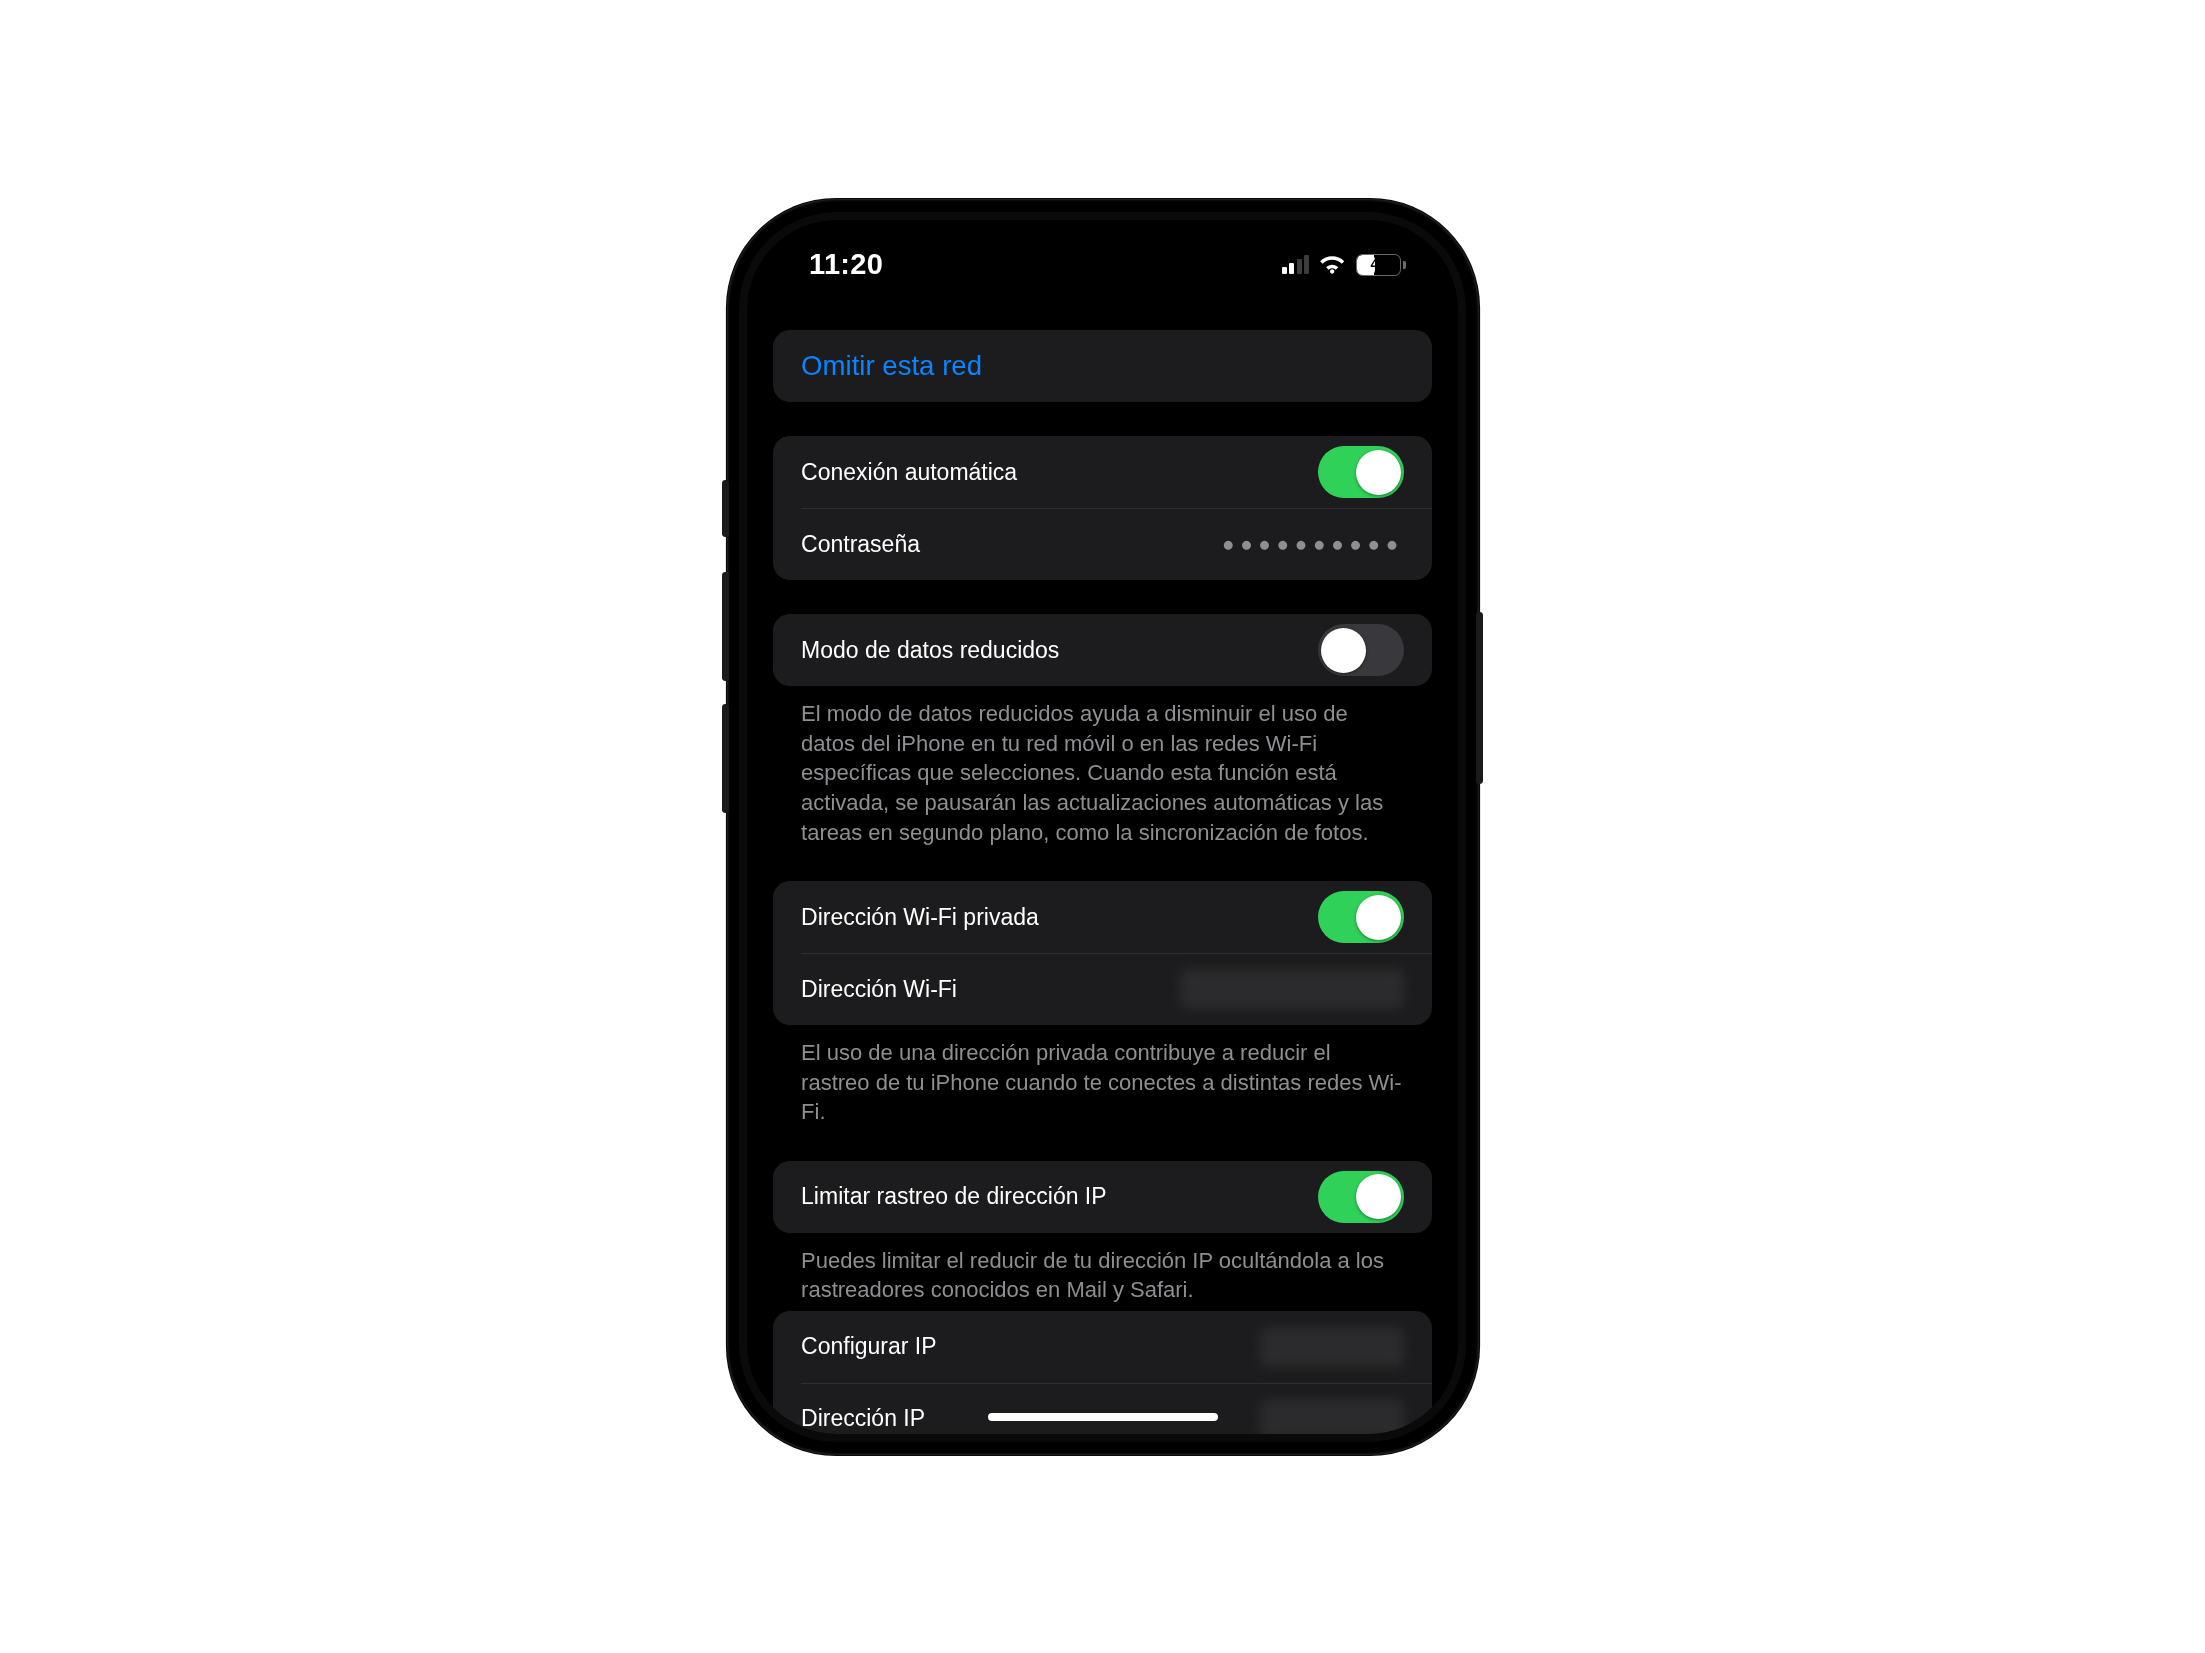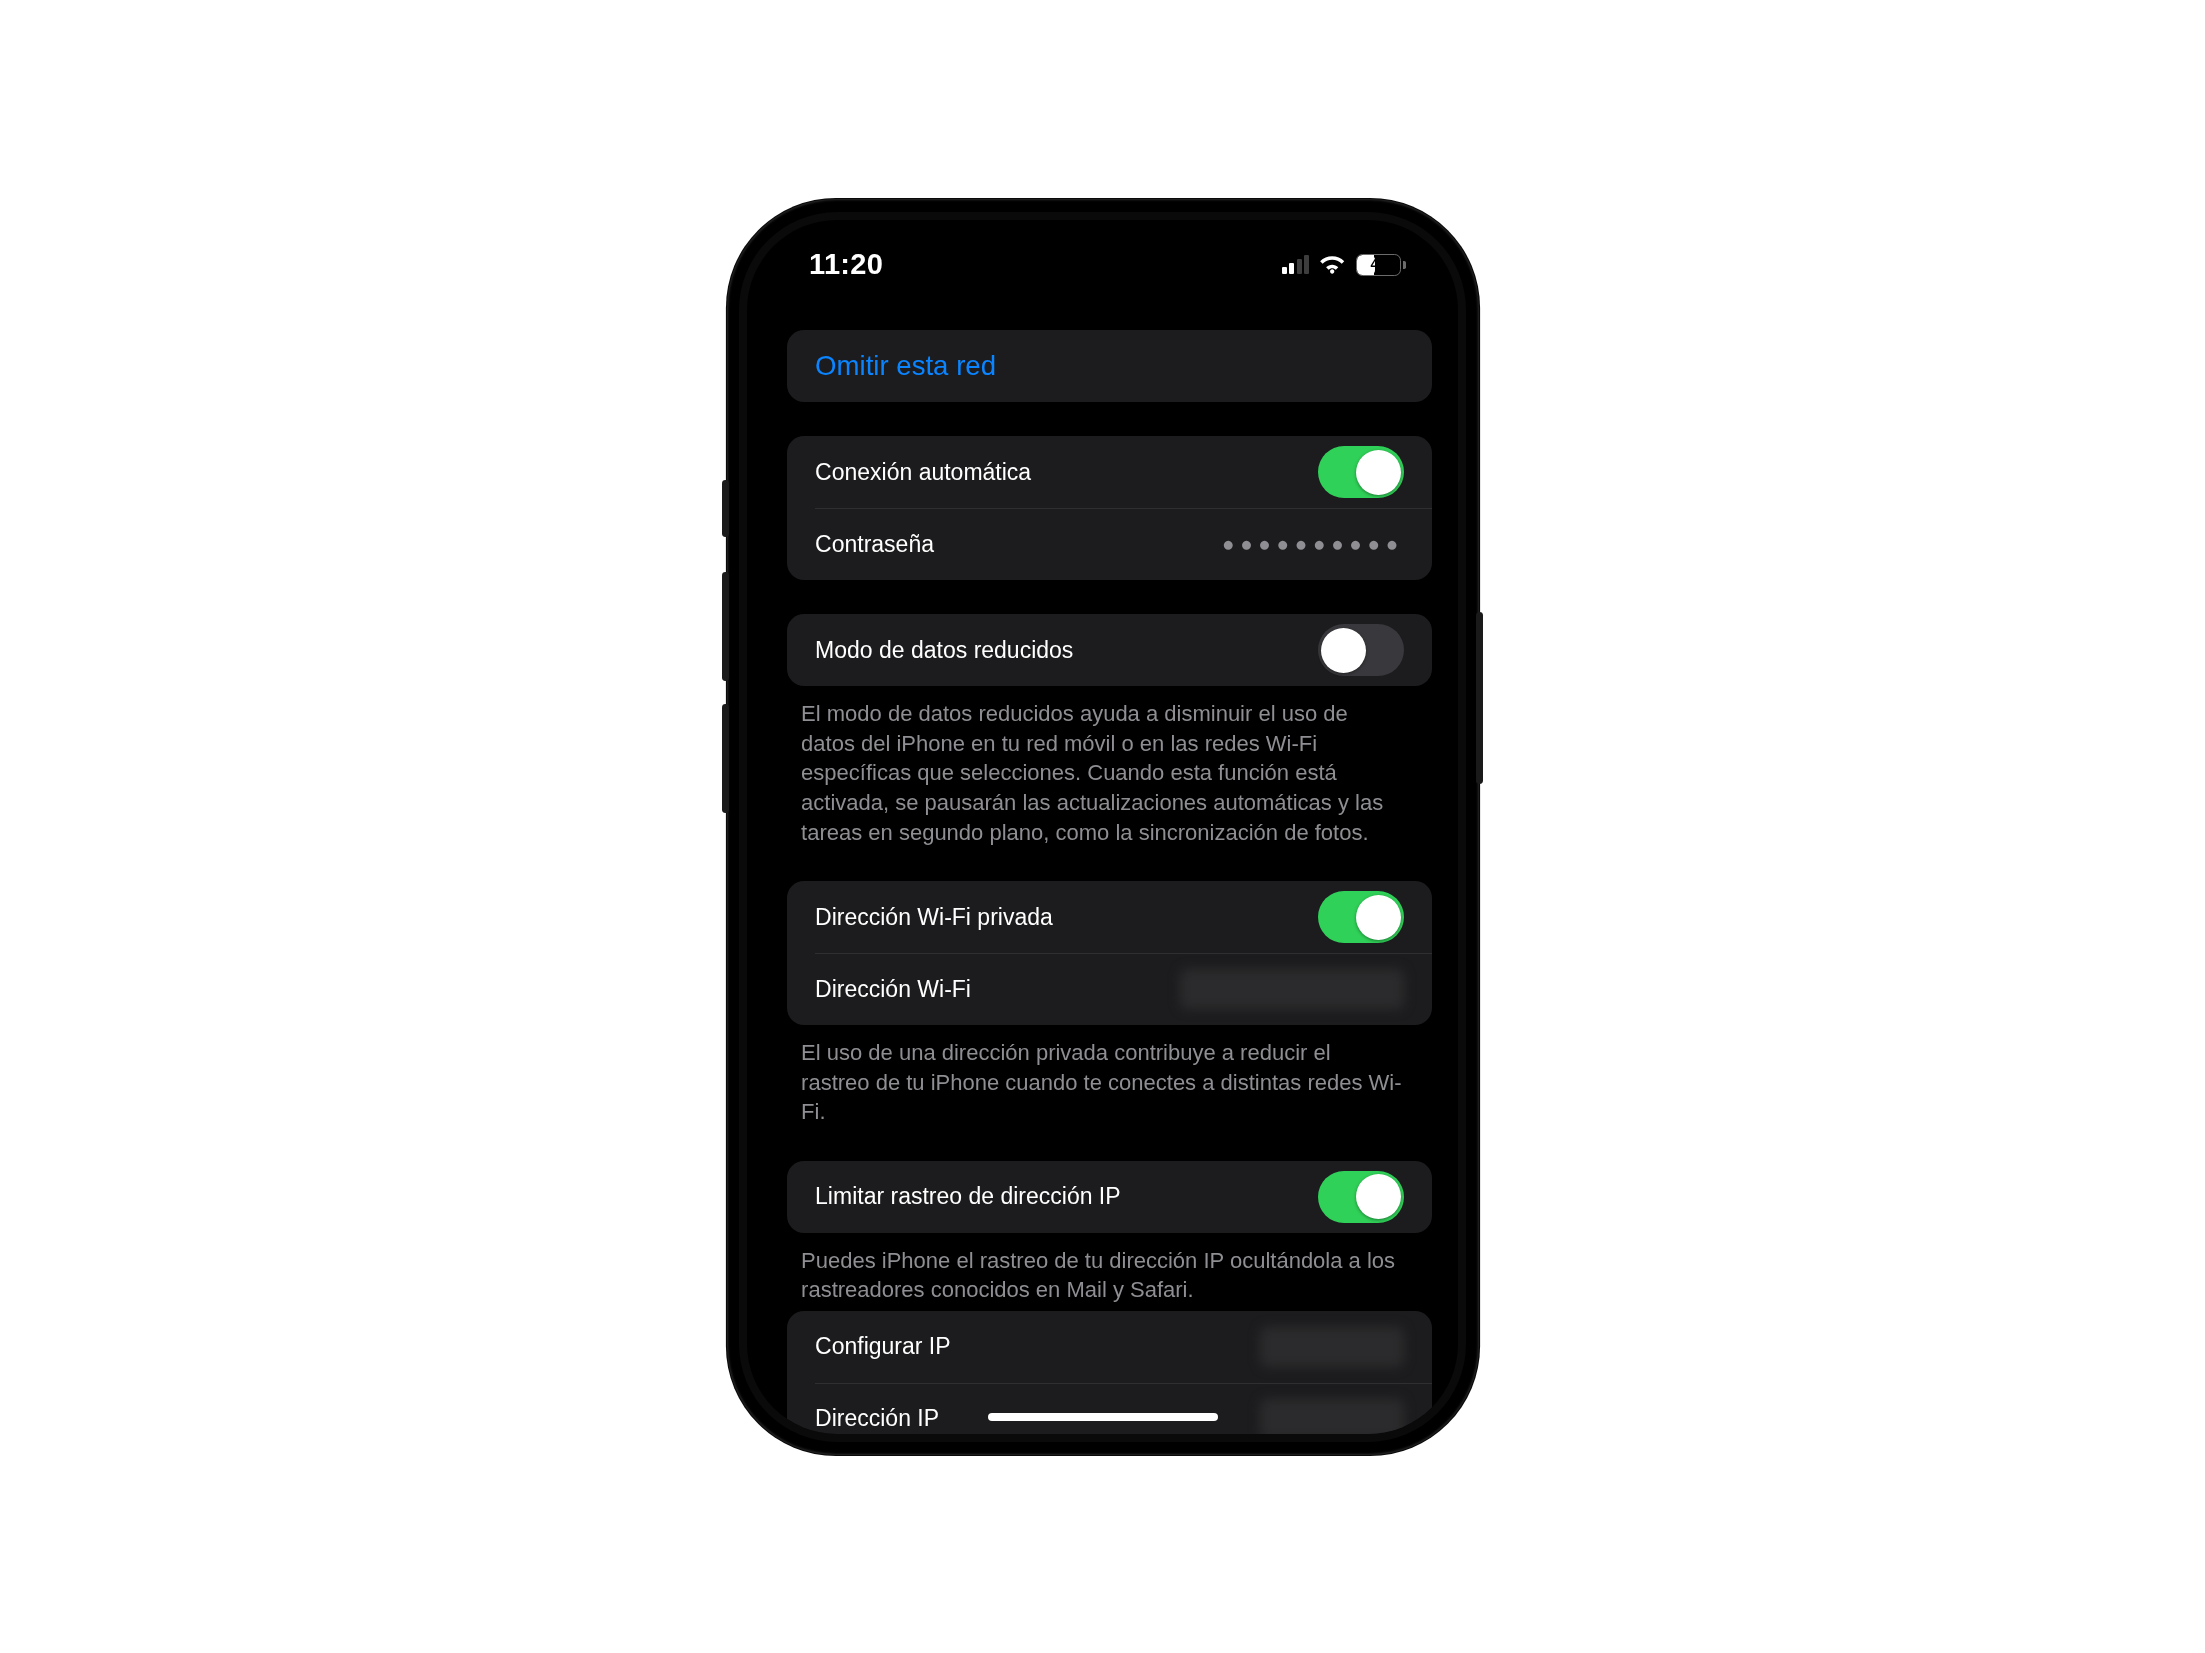--- a/index.html
+++ b/index.html
@@ -122,21 +122,20 @@
   .content {
     padding: 0 26.4px;
     overflow: hidden;
   }
 
   .group {
     background: #1c1c1e;
     border-radius: 17px;
     overflow: hidden;
     margin-top: 34px;
-    margin-left: 14px;
   }
   .group.first { margin-top: 20.7px; }
   .row {
     min-height: 72px;
     padding: 0 27.6px;
     display: flex;
     align-items: center;
     justify-content: space-between;
     gap: 13.8px;
     position: relative;
@@ -277,21 +276,21 @@
         <div class="footer-text">El uso de una dirección privada contribuye a reducir el rastreo de tu iPhone cuando te conectes a distintas redes Wi-Fi.</div>
 
         <div class="group">
           <div class="row">
             <span class="row-label">Limitar rastreo de dirección IP</span>
             <div class="toggle on">
                 <div class="knob"></div>
               </div>
           </div>
         </div>
-        <div class="footer-text">Puedes iPhone el rastreo de tu dirección IP ocultándola a los rastreadores conocidos en Mail y Safari.</div>
+        <div class="footer-text">Puedes limitar el reducir de tu dirección IP ocultándola a los rastreadores conocidos en Mail y Safari.</div>
 
         <div class="group tight">
           <div class="row">
             <span class="row-label">Configurar IP</span>
             <div class="value-blur sm"></div>
           </div>
           <div class="row">
             <span class="row-label">Dirección IP</span>
             <div class="value-blur sm"></div>
           </div>

